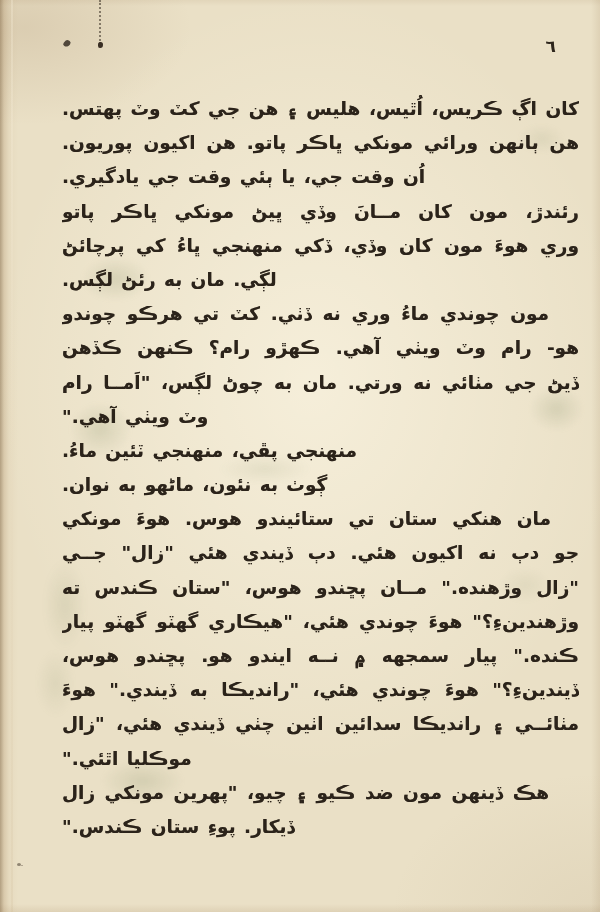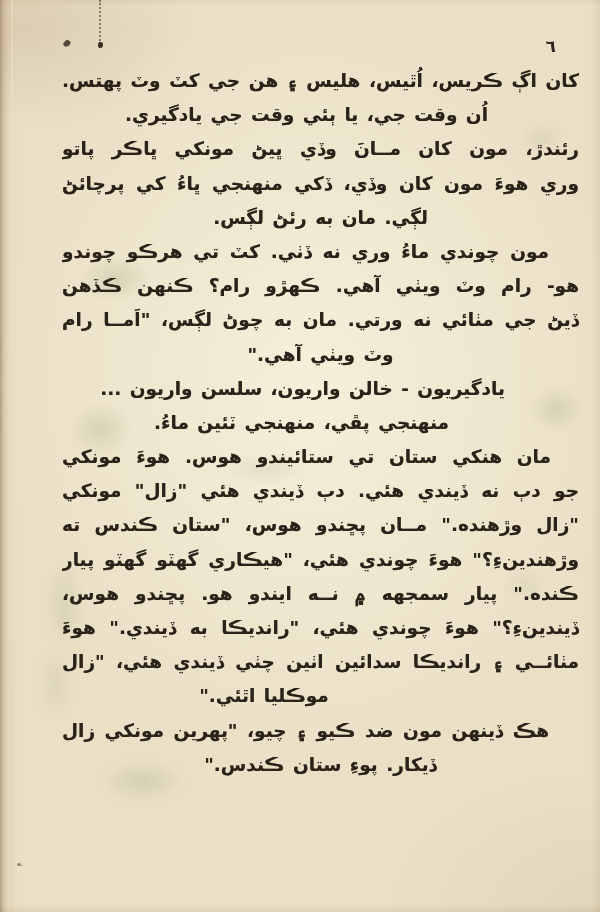--- a/index.html
+++ b/index.html
@@ -46,29 +46,29 @@
   .crease{position:absolute;left:11px;top:0;width:2px;height:912px;
     background:linear-gradient(180deg, rgba(255,248,230,0.5), rgba(190,165,125,0.25));
     opacity:.5;}
   
   .page-number{
     position:absolute;top:36px;right:44px;
     font-size:17px;font-weight:700;color:#2e261c;
   }
   
   .text-block{
-    position:absolute;top:64px;right:21px;width:517px;
+    position:absolute;top:92px;right:21px;width:517px;
     direction:rtl;unicode-bidi:embed;
     font-size:18.5px;font-weight:700;color:#2b231a;
     text-shadow:0 0 0.5px rgba(43,35,26,0.55);
     word-spacing:2px;
   }
   .line{
     height:34.2px;line-height:34.2px;
-    white-space:nowrap;text-align:center;
+    white-space:nowrap;text-align:left;
   }
   .line.fill{
     white-space:normal;
     text-align:justify;
     -moz-text-align-last:justify;
     text-align-last:justify;
     overflow:hidden;
   }
 </style>
 </head>
@@ -90,32 +90,33 @@
 <div class="dotted-line">
   <span class="enddot"></span>
 </div>
 <div class="speck-a"></div>
 <div class="speck-b"></div>
 
 <div class="page-number">٦</div>
 
 <div class="text-block">
     <div class="line fill">کان اڳ ڪريس، اُٿيس، هليس ۽ هن جي کٽ وٽ پهتس.</div>
+    <div class="line fill">هن ٻانهن ورائي مونکي ڀاڪر پاتو. هن اکيون پوريون.</div>
     <div class="line" style="padding-right: 28px;">اُن وقت جي، يا ٻئي وقت جي يادگيري.</div>
     <div class="line fill">رئندڙ، مون کان مــانَ وڏي ڀيڻ مونکي ڀاڪر پاتو</div>
     <div class="line fill">وري هوءَ مون کان وڏي، ڏکي منهنجي ڀاءُ کي پرچائڻ</div>
     <div class="line">لڳي. مان به رئڻ لڳس.</div>
     <div class="line fill" style="padding-right: 30px;">مون چوندي ماءُ وري نه ڏٺي. کٽ تي هرڪو چوندو</div>
     <div class="line fill">هو- رام وٽ ويٺي آهي. ڪهڙو رام؟ ڪنهن ڪڏهن جواب</div>
     <div class="line fill">ڏيڻ جي مٺائي نه ورتي. مان به چوڻ لڳس، "اَمــا رام</div>
     <div class="line">وٽ ويٺي آهي."</div>
-    <div class="line" style="padding-right: 36px;">يادگيريون - خالن واريون، سلسن واريون ...</div>
     <div class="line" style="padding-right: 38px;">منهنجي پڦي، منهنجي ٽئين ماءُ.</div>
+    <div class="line" style="padding-right: 40px;">ڳوٺ به نئون، ماڻهو به نوان.</div>
     <div class="line fill" style="padding-right: 28px;">مان هنکي ستان تي ستائيندو هوس. هوءَ مونکي هاڻوءَ</div>
-    <div class="line fill">جو دٻ نه ڏيندي هئي. دٻ ڏيندي هئي "زال" مونکي</div>
+    <div class="line fill">جو دٻ نه اکيون هئي. دٻ ڏيندي هئي "زال" جــي</div>
     <div class="line fill">"زال وڙهنده." مــان پڇندو هوس، "ستان ڪندس ته</div>
     <div class="line fill">وڙهندينءِ؟" هوءَ چوندي هئي، "هيڪاري گهٽو گهٽو پيار</div>
     <div class="line fill">ڪنده." پيار سمجهه ۾ نــه ايندو هو. پڇندو هوس، "مٺائي</div>
     <div class="line fill">ڏيندينءِ؟" هوءَ چوندي هئي، "رانديڪا به ڏيندي." هوءَ</div>
     <div class="line fill">مٺائــي ۽ رانديڪا سدائين اٺين چٺي ڏيندي هئي، "زال</div>
     <div class="line" style="padding-right: 113px;">موڪليا اٿئي."</div>
     <div class="line fill" style="padding-right: 30px;">هڪ ڏينهن مون ضد ڪيو ۽ چيو، "پهرين مونکي زال</div>
     <div class="line">ڏيکار. پوءِ ستان ڪندس."</div>
   </div>
 

